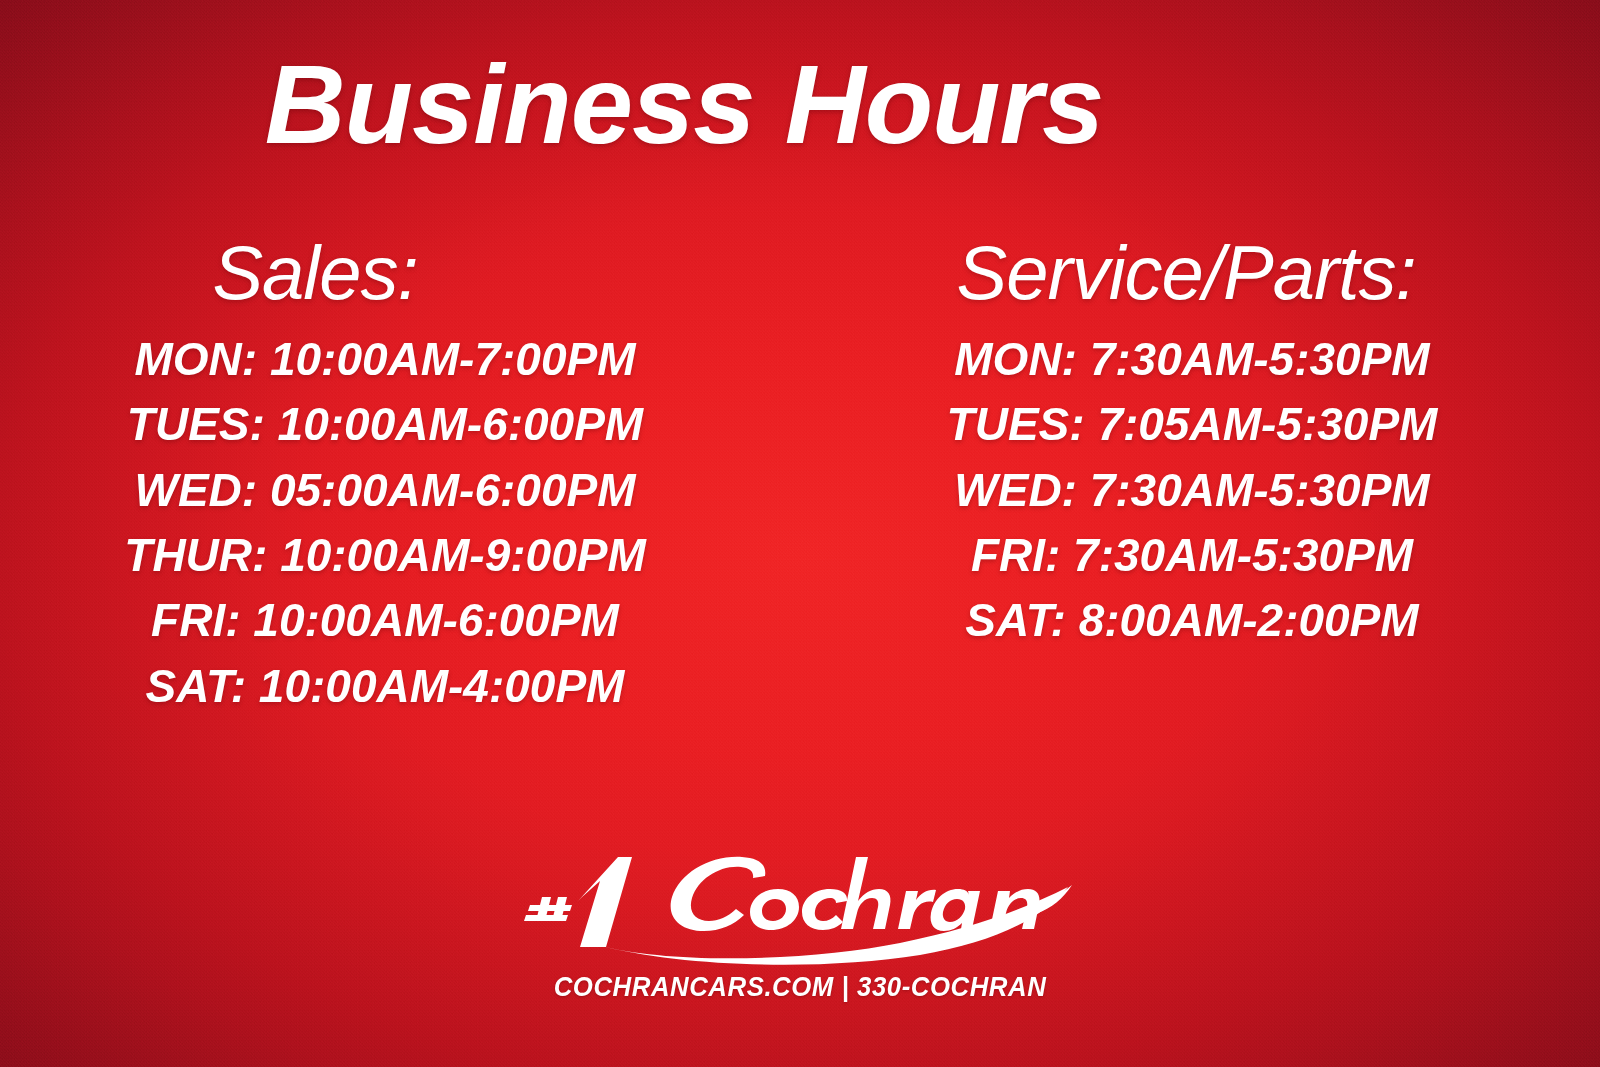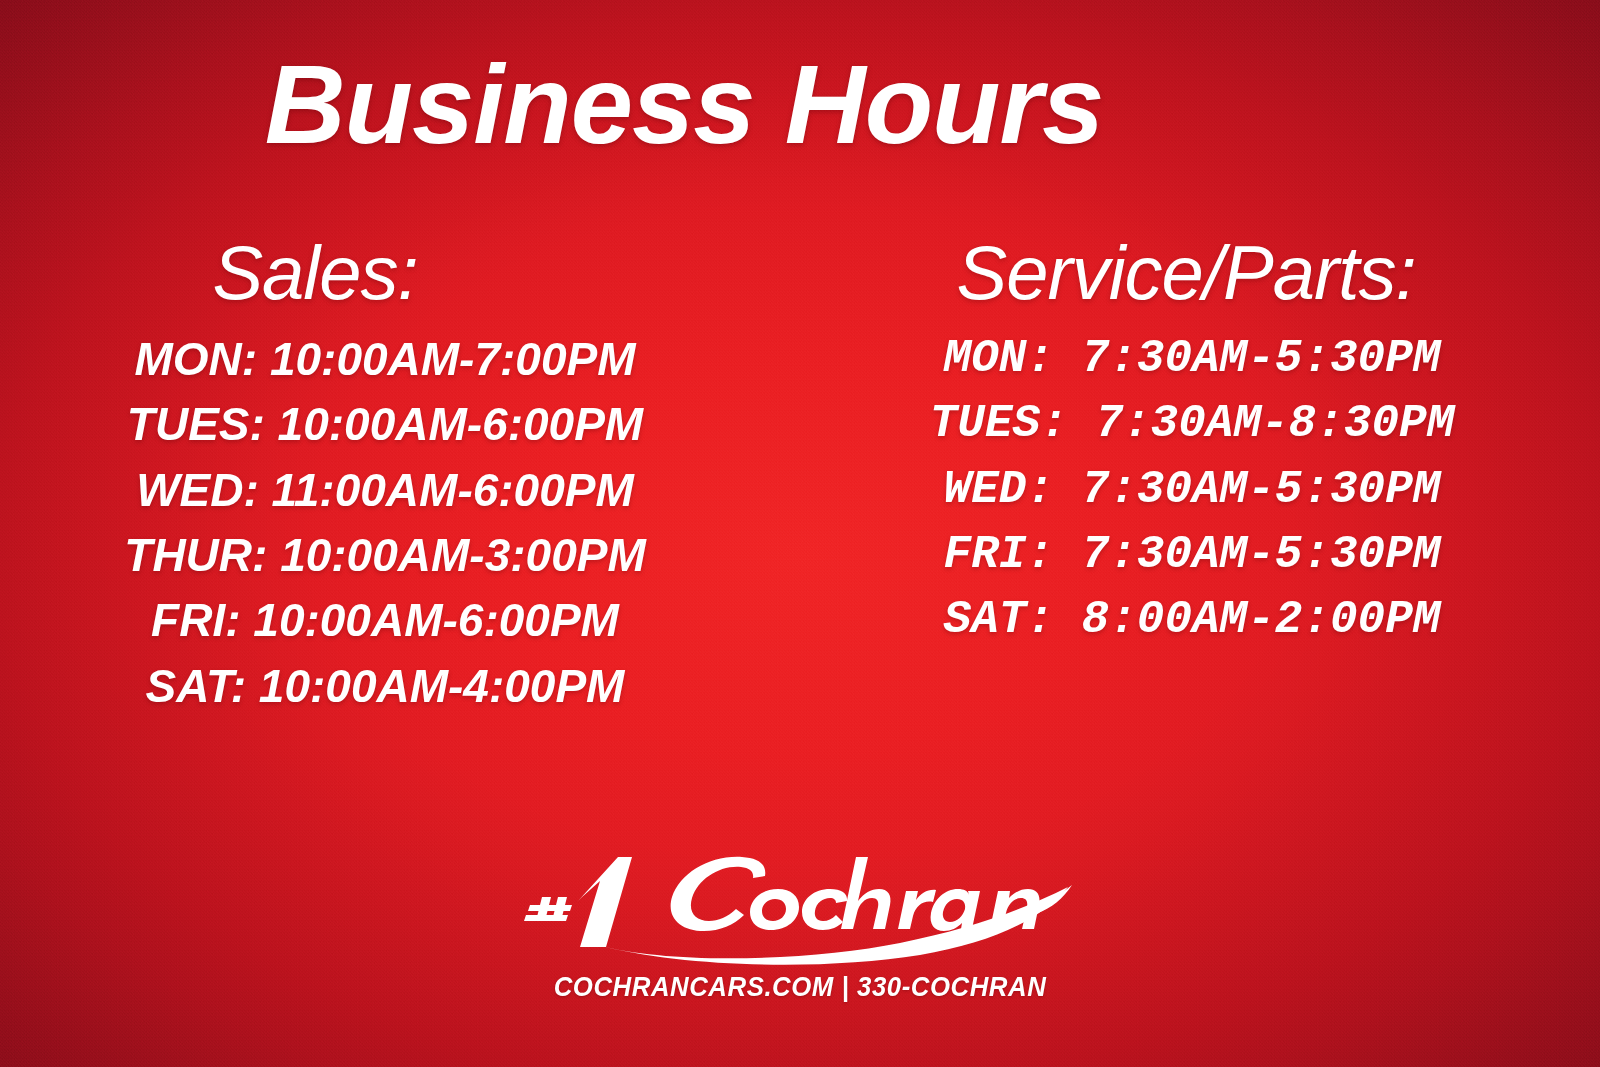--- a/index.html
+++ b/index.html
@@ -89,21 +89,21 @@
   .hours-row {
     color: #ffffff;
     font-size: 46px;
     font-style: italic;
     font-weight: bold;
     line-height: 1.42;
     white-space: nowrap;
     text-shadow: 0 2px 4px rgba(90,0,8,.30);
   }
   .col.sales-col .hours-row   { padding-right: 30px; }
-  .col.service-col .hours-row { padding-right: 16px; font-family: Liberation Mono, monospace; }
+  .col.service-col .hours-row { padding-right: 16px; }
 
   
   #logo-block {
     bottom: 64px;
     left: 0;
     width: 1600px;
     text-align: center;
     z-index: 4;
   }
   #logo-mark {
@@ -135,32 +135,32 @@
 
   <div class="layer" id="title">Business Hours</div>
 
   <div class="layer" id="columns">
 
     <div class="col sales-col">
       <div class="col-head sales">Sales:</div>
       <div class="hours-list">
         <div class="hours-row">MON: 10:00AM-7:00PM</div>
         <div class="hours-row">TUES: 10:00AM-6:00PM</div>
-        <div class="hours-row">WED: 11:00AM-6:00PM</div>
-        <div class="hours-row">THUR: 10:00AM-3:00PM</div>
+        <div class="hours-row">WED: 05:00AM-6:00PM</div>
+        <div class="hours-row">THUR: 10:00AM-9:00PM</div>
         <div class="hours-row">FRI: 10:00AM-6:00PM</div>
         <div class="hours-row">SAT: 10:00AM-4:00PM</div>
       </div>
     </div>
 
     <div class="col service-col">
       <div class="col-head service">Service/Parts:</div>
       <div class="hours-list">
         <div class="hours-row">MON: 7:30AM-5:30PM</div>
-        <div class="hours-row">TUES: 7:30AM-8:30PM</div>
+        <div class="hours-row">TUES: 7:05AM-5:30PM</div>
         <div class="hours-row">WED: 7:30AM-5:30PM</div>
         <div class="hours-row">FRI: 7:30AM-5:30PM</div>
         <div class="hours-row">SAT: 8:00AM-2:00PM</div>
       </div>
     </div>
 
   </div>
 
   <div class="layer" id="logo-block">
 

